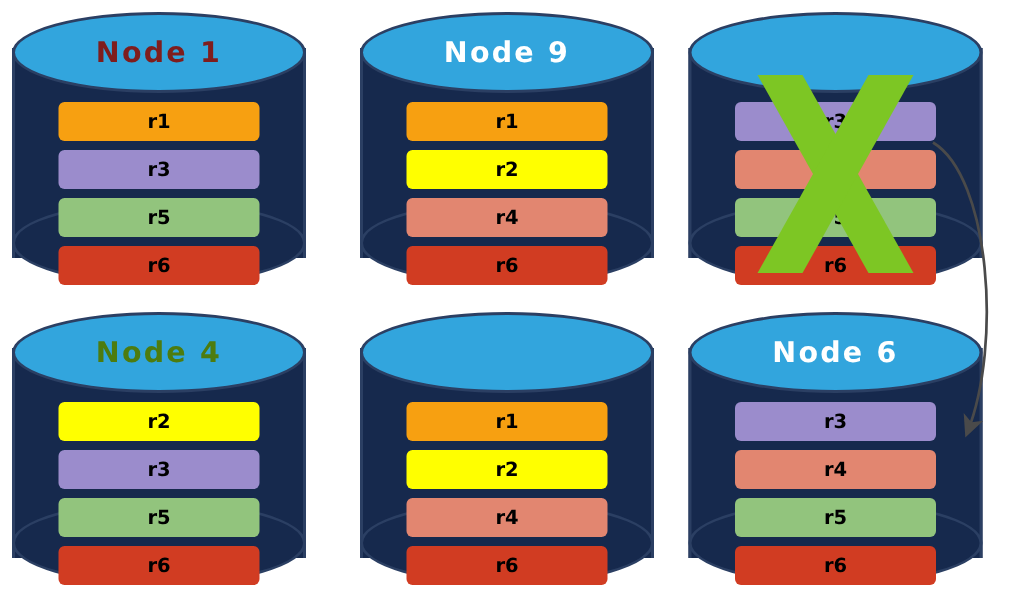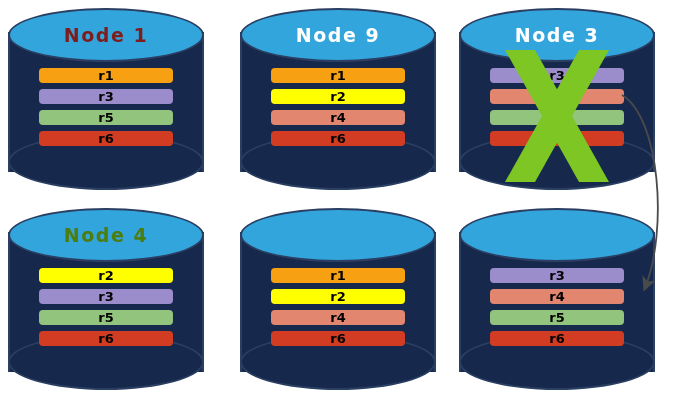--- a/index.html
+++ b/index.html
@@ -75,21 +75,21 @@
   
   .rows {
     position: absolute;
     left: 31px;
     top: 60px;
     width: 134px;
     z-index: 3;
   }
   .row {
     position: relative;
-    height: 15px;
+    height: 26px;
     margin-bottom: 6px;
     border-radius: 4px;
     display: flex;
     align-items: center;
     justify-content: center;
     color: #000000;
     font-size: 13px;
     font-weight: bold;
   }
   .row:last-child { margin-bottom: 0; }
@@ -148,21 +148,20 @@
       <div class="node" style="left: 459px; top: 8px;">
         <div class="cyl-body" style="background: rgb(22, 41, 77);"></div>
         <div class="cyl-bottom" style="background: rgb(22, 41, 77);"></div>
         <div class="cyl-top" style="background: rgb(50, 165, 221);"></div>
         <div class="rows">
           <div class="row" style="background: rgb(155, 140, 204); color: rgb(0, 0, 0);">r3</div>
           <div class="row" style="background: rgb(226, 134, 112); color: rgb(0, 0, 0);">r4</div>
           <div class="row" style="background: rgb(146, 196, 125); color: rgb(0, 0, 0);">r5</div>
           <div class="row" style="background: rgb(209, 60, 34); color: rgb(0, 0, 0);">r6</div>
         </div>
-        <div class="cyl-label" style="color: rgb(255, 255, 255);">Node 3</div>
         <svg class="fail-x" viewBox="0 0 148 137">
           <g fill="#7dc624">
             <path d="M22,0 L52,0 L126,132 L96,132 Z"></path>
             <path d="M96,0 L126,0 L52,132 L22,132 Z"></path>
           </g>
         </svg>
       </div>
       <div class="node" style="left: 8px; top: 208px;">
         <div class="cyl-body" style="background: rgb(22, 41, 77);"></div>
         <div class="cyl-bottom" style="background: rgb(22, 41, 77);"></div>
@@ -189,20 +188,21 @@
       <div class="node" style="left: 459px; top: 208px;">
         <div class="cyl-body" style="background: rgb(22, 41, 77);"></div>
         <div class="cyl-bottom" style="background: rgb(22, 41, 77);"></div>
         <div class="cyl-top" style="background: rgb(50, 165, 221);"></div>
         <div class="rows">
           <div class="row" style="background: rgb(155, 140, 204); color: rgb(0, 0, 0);">r3</div>
           <div class="row" style="background: rgb(226, 134, 112); color: rgb(0, 0, 0);">r4</div>
           <div class="row" style="background: rgb(146, 196, 125); color: rgb(0, 0, 0);">r5</div>
           <div class="row" style="background: rgb(209, 60, 34); color: rgb(0, 0, 0);">r6</div>
         </div>
+        <div class="cyl-label" style="color: rgb(255, 255, 255);">Node 6</div>
       </div>
     </div>
 
   <svg id="arrow-layer" viewBox="0 0 676 402" xmlns="http://www.w3.org/2000/svg">
     <defs>
       <marker id="arrowhead" markerWidth="9" markerHeight="9" refX="6" refY="4.5" orient="auto" markerUnits="strokeWidth">
         <path d="M0,0.6 L8.2,4.5 L0,8.4 L2.1,4.5 Z" fill="#4a4a4a"></path>
       </marker>
     </defs>
     <path id="arrow-path" d="M 622 95 C 660 118, 668 230, 645 288" fill="none" stroke="#4a4a4a" stroke-width="1.8" marker-end="url(#arrowhead)"></path>

